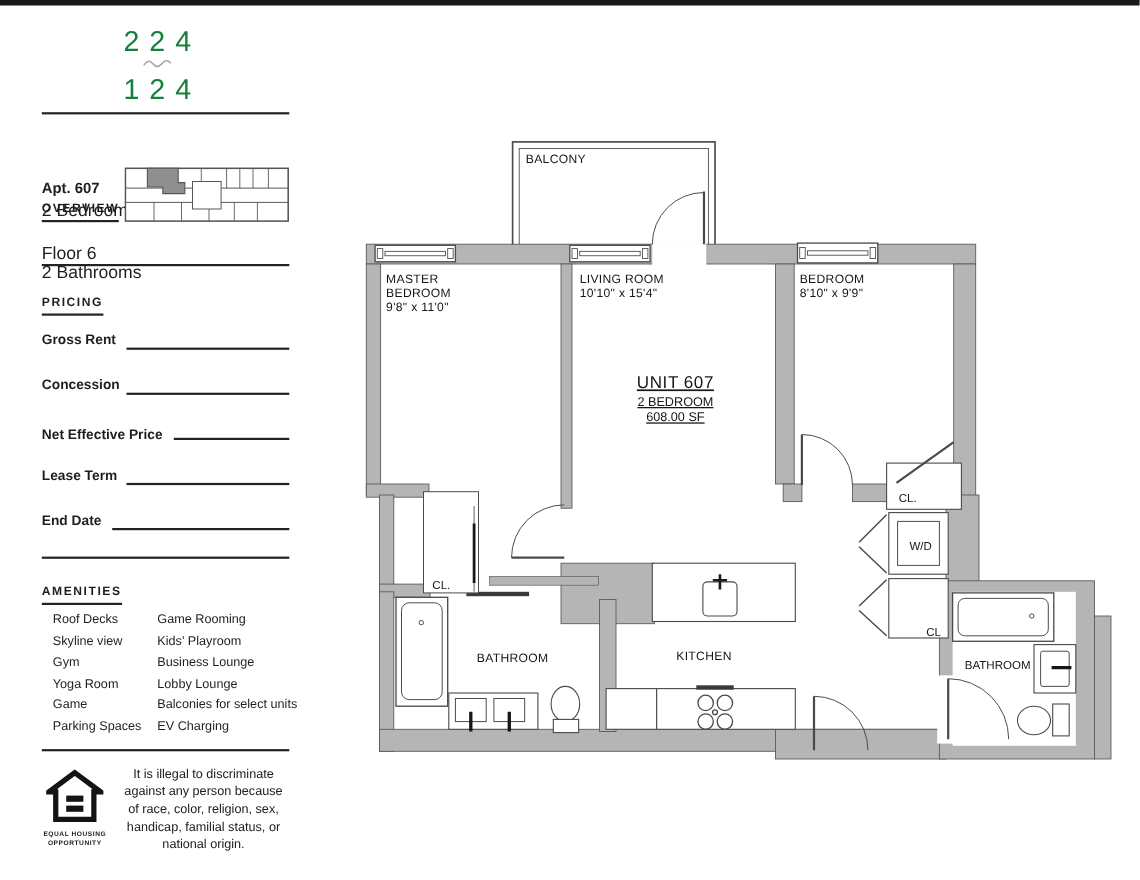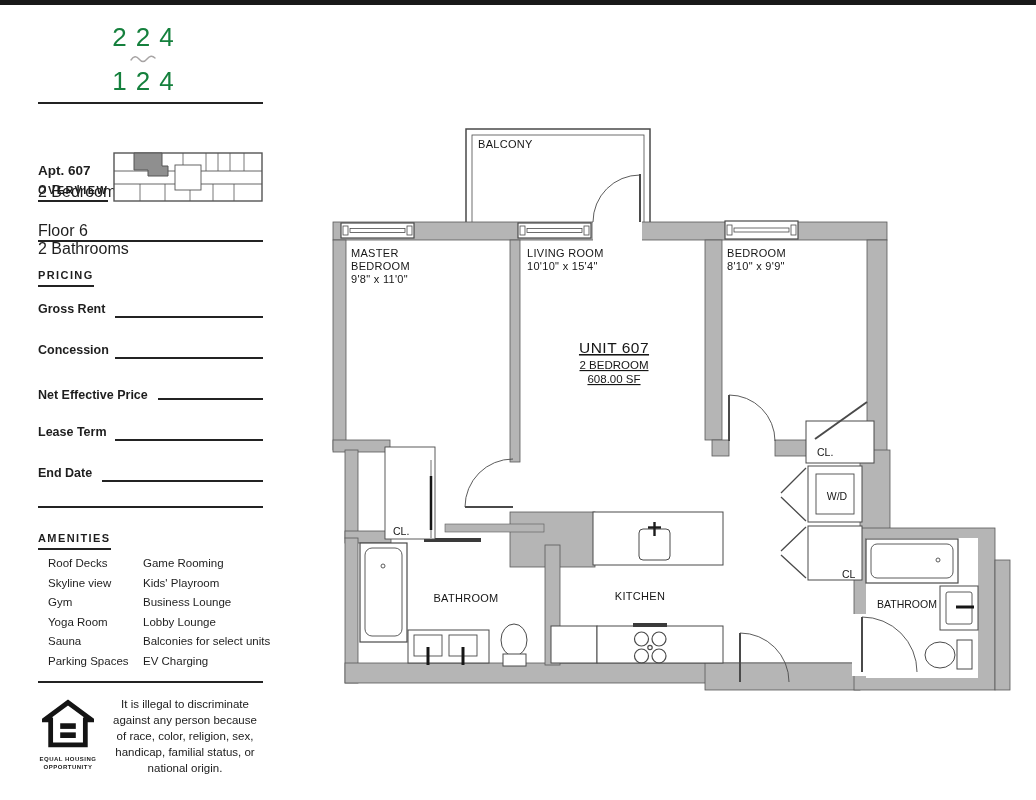--- a/index.html
+++ b/index.html
@@ -105,21 +105,21 @@
   </div>
   <div class="amen-row">
     <span class="amen-c1">Gym</span>
     <span>Business Lounge</span>
   </div>
   <div class="amen-row">
     <span class="amen-c1">Yoga Room</span>
     <span>Lobby Lounge</span>
   </div>
   <div class="amen-row">
-    <span class="amen-c1">Sauna</span>
+    <span class="amen-c1">Game</span>
     <span>Balconies for select units</span>
   </div>
   <div class="amen-row">
     <span class="amen-c1">Parking Spaces</span>
     <span>EV Charging</span>
   </div>
 </div>
 
 <div class="abs divider" style="top:681px;"></div>
 

